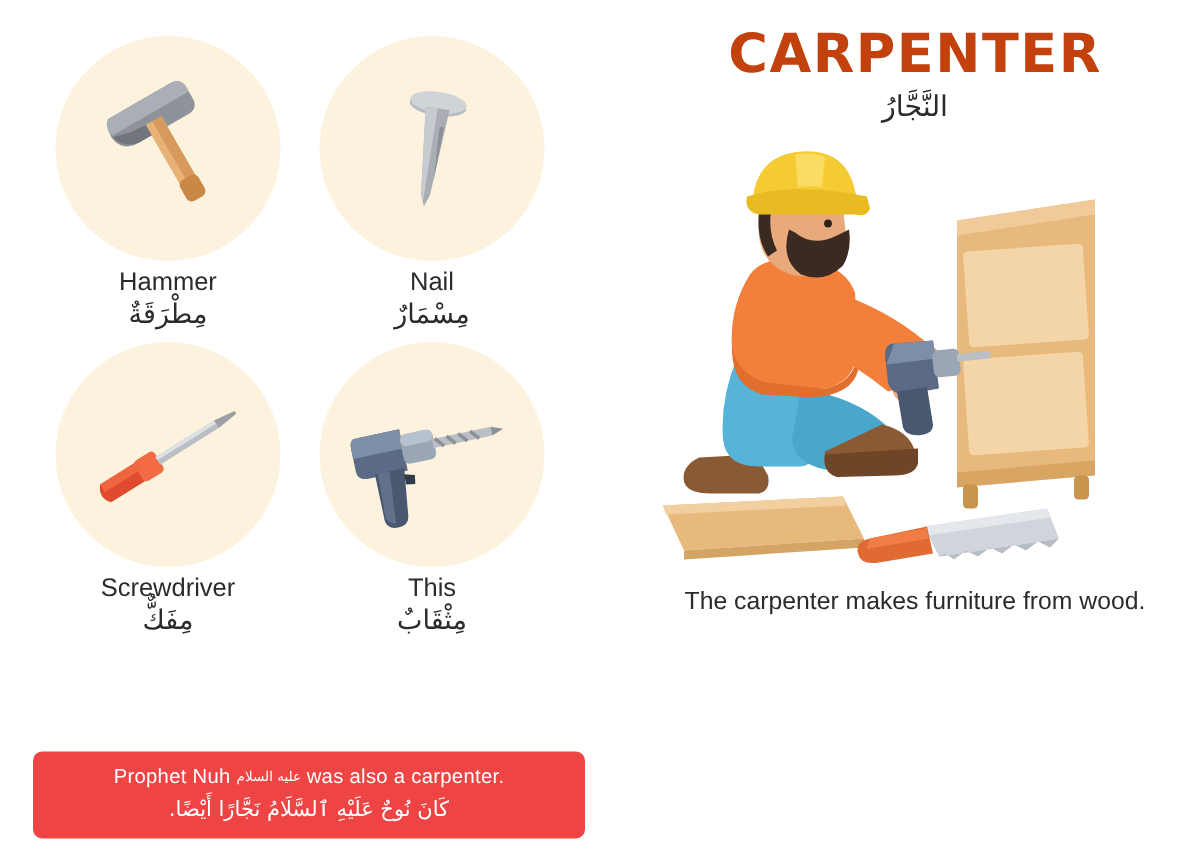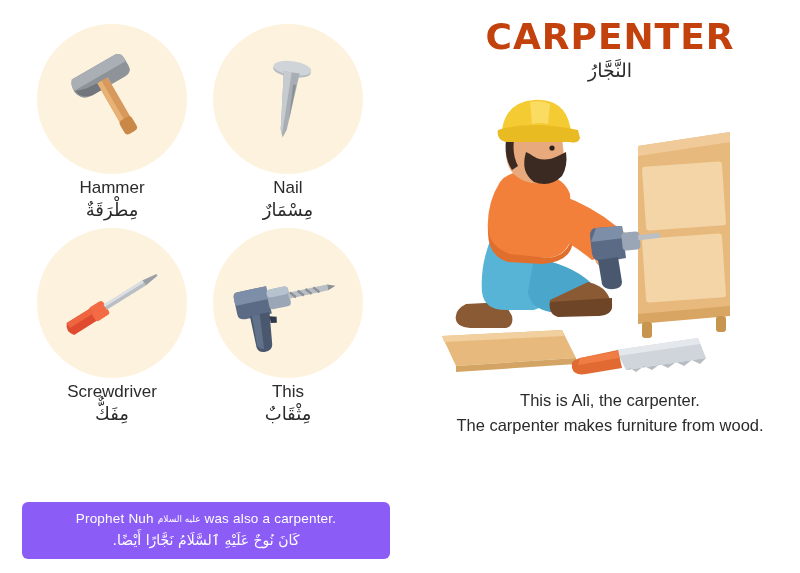--- a/index.html
+++ b/index.html
@@ -62,21 +62,21 @@
     direction: rtl;
     font-family: "DejaVu Sans", sans-serif;
   }
 
   
   .banner {
     position: absolute;
     left: 22px;
     bottom: 14px;
     width: 368px;
-    background: #8b5cf6;
+    background: #ef4444;
     border-radius: 6px;
     padding: 9px 10px 11px;
     text-align: center;
     color: #ffffff;
   }
   .banner-en {
     font-size: 13.5px;
     letter-spacing: .2px;
   }
   .banner-en .honorific {
@@ -307,18 +307,17 @@
           <path d="M186 264 L268 252 L276 272 L196 284 Z" fill="#cfd5da"></path>
           <path d="M186 264 L268 252 L270 258 L188 270 Z" fill="#e4e8ec"></path>
           <path d="M196 284 L276 272 l-6 6 -8 -4 -8 6 -8 -4 -8 6 -8 -4 -8 6 -8 -4 -8 6 -6 -4 Z" fill="#b6bdc4"></path>
           <path d="M150 272 Q140 274 142 282 Q144 290 156 288 L192 282 L188 264 Z" fill="#e06a32"></path>
           <path d="M150 272 L188 265 L189 272 L148 279 Z" fill="#f07d45"></path>
         </g>
       </svg>
     </div>
 
     <div class="caption">
-      <div class="cap-en">This is Ali, the carpenter.</div>
       <div class="cap-en">The carpenter makes furniture from wood.</div>
     </div>
 
   </div>
 </div>
 
 </body></html>

